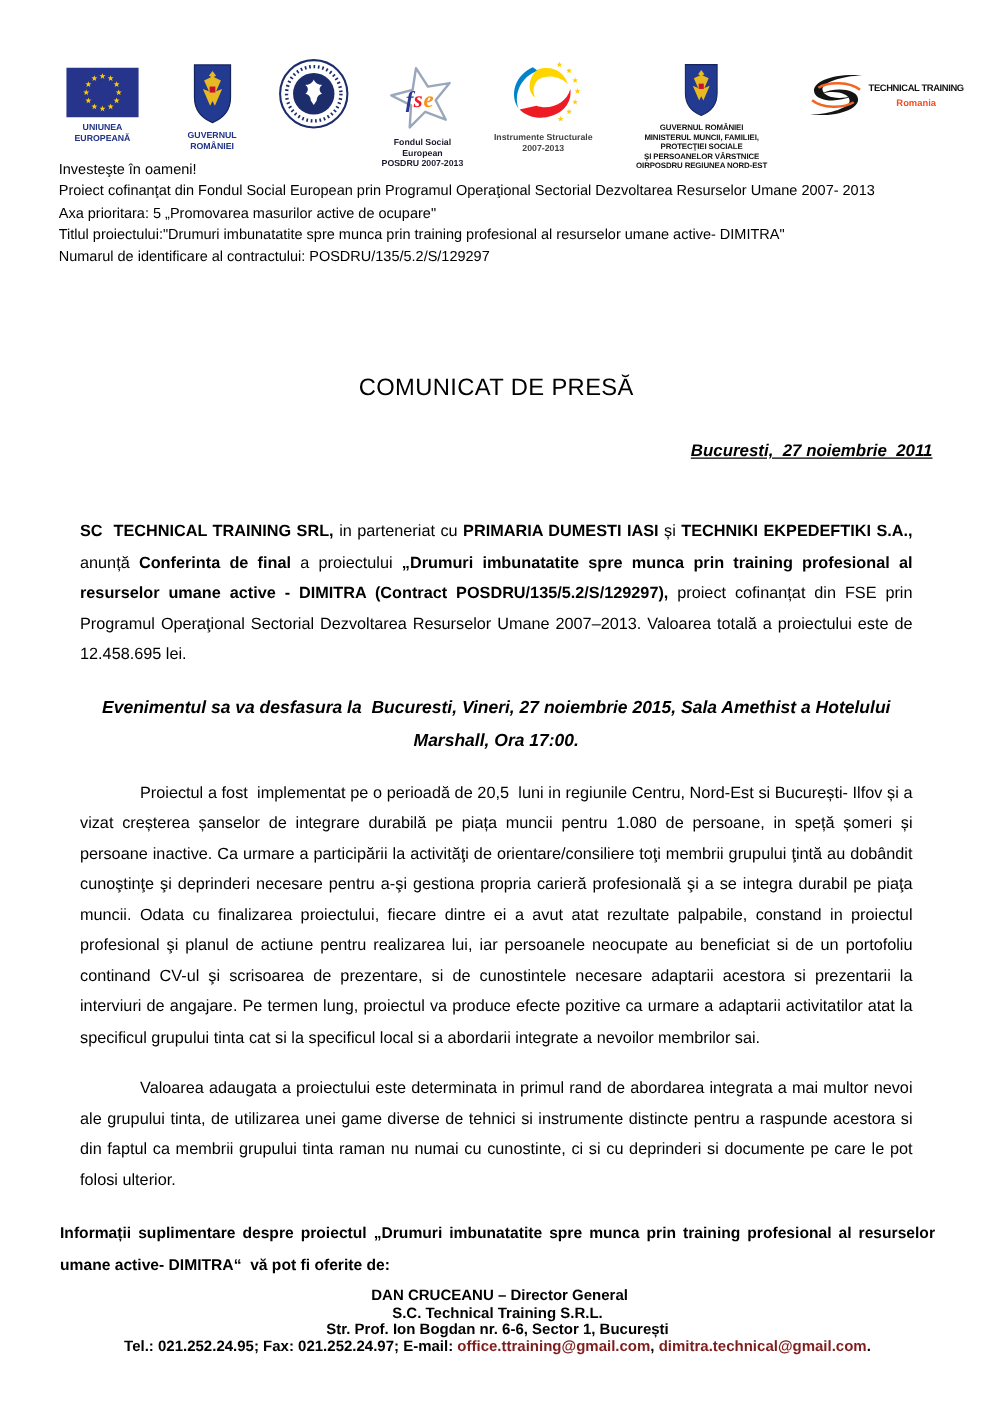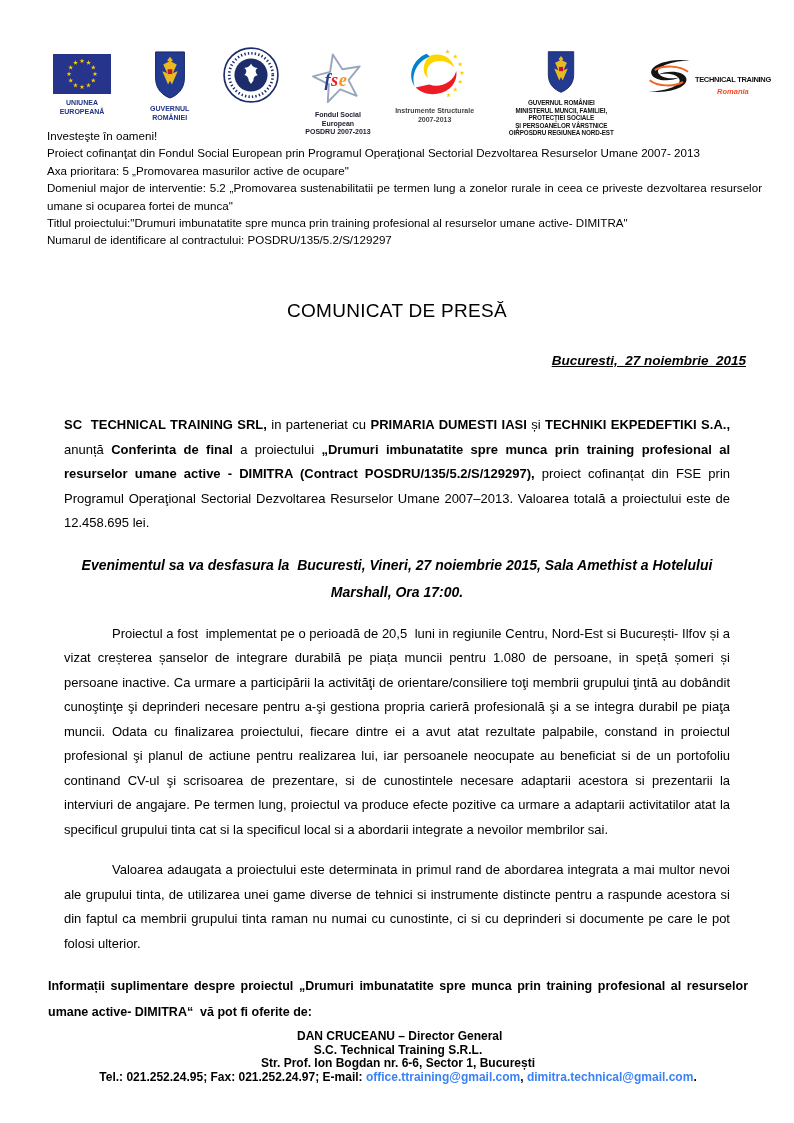--- a/index.html
+++ b/index.html
@@ -7,45 +7,45 @@
         font-family:"Liberation Sans",sans-serif;color:#000;}
   
   .logos{position:absolute;top:46px;left:46px;width:720px;display:flex;
          justify-content:space-between;align-items:flex-start;}
   .logo-cell{display:flex;flex-direction:column;align-items:center;text-align:center;}
   .logo-label{font-size:7px;font-weight:bold;margin-top:5px;line-height:8.5px;}
   .navy{color:#1f3285;}
   .dark{color:#1a1a2e;}
   .gray{color:#444;}
   .ministry-lines{font-size:6.3px;font-weight:bold;color:#111;line-height:7.6px;margin-top:5px;letter-spacing:-0.1px;}
-  .tt-wrap{display:flex;align-items:flex-end;margin-top:10px;}
+  .tt-wrap{display:flex;align-items:center;margin-top:10px;}
   .tt-text{margin-left:2px;display:flex;flex-direction:column;align-items:center;}
   .tt-name{font-size:7.5px;font-weight:bold;color:#111;letter-spacing:-0.3px;white-space:nowrap;}
-  .tt-region{font-size:7.5px;font-weight:bold;font-style:italic;color:#f04e23;margin-top:3px;}
+  .tt-region{font-size:7.5px;font-weight:bold;color:#f04e23;margin-top:3px;}
   
   .prog-header{position:absolute;top:127px;left:47px;width:715px;font-size:11.6px;line-height:17.4px;}
   .prog-header .hline{white-space:nowrap;}
   .prog-header .wrap{white-space:normal;text-align:justify;}
   
   .doc-title{position:absolute;top:300px;left:0;width:100%;text-align:center;
              font-weight:normal;font-size:19px;letter-spacing:0.3px;}
   .dateline{position:absolute;top:353px;right:48px;font-weight:bold;font-style:italic;
             font-size:13.5px;text-decoration:underline;white-space:pre;}
   
   .body-flow{position:absolute;top:397px;left:48px;width:698px;font-size:13px;line-height:24.5px;}
   .body-flow p{margin:16px;text-align:justify;white-space:pre-wrap;}
   .p-event{margin-top:5px !important;text-align:center !important;font-weight:bold;font-style:italic;
            font-size:14px;line-height:27px;}
   .p-indent{margin-top:7px !important;text-indent:48px;}
   
   .footer{position:absolute;top:973px;left:48px;width:700px;}
   .footer-intro{font-size:12.5px;font-weight:bold;line-height:26px;text-align:justify;margin:0 0 5px 0;white-space:pre-wrap;}
   .contact{font-size:12px;font-weight:bold;line-height:13.6px;text-align:center;}
   .contact .c-line{white-space:pre;}
-  .email{color:#3b82f6;text-decoration:none;margin-top:48px;}
+  .email{color:#7f1d1d;text-decoration:none;margin-top:48px;}
 </style>
 </head>
 <body>
 
 <div class="page">
 
   <div class="logos">
 
     <div class="logo-cell" style="width:72px;padding-top:8px;">
       <svg width="58" height="40" viewBox="0 0 58 40">
@@ -147,27 +147,26 @@
           <span class="tt-region">Romania</span>
         </div>
       </div>
     </div>
   </div>
 
   <div class="prog-header">
     <div class="hline">Investeşte în oameni!</div>
     <div class="hline">Proiect cofinanţat din Fondul Social European prin Programul Operaţional Sectorial Dezvoltarea Resurselor Umane 2007- 2013</div>
     <div class="hline">Axa prioritara: 5 „Promovarea masurilor active de ocupare"</div>
-    <div class="wrap">Domeniul major de interventie: 5.2 „Promovarea sustenabilitatii pe termen lung a zonelor rurale in ceea ce priveste dezvoltarea resurselor umane si ocuparea fortei de munca"</div>
     <div class="hline">Titlul proiectului:"Drumuri imbunatatite spre munca prin training profesional al resurselor umane active- DIMITRA"</div>
     <div class="hline">Numarul de identificare al contractului: POSDRU/135/5.2/S/129297</div>
   </div>
 
   <div class="doc-title">COMUNICAT DE PRESĂ</div>
-  <div class="dateline">Bucuresti,  27 noiembrie  2015</div>
+  <div class="dateline">Bucuresti,  27 noiembrie  2011</div>
 
   <div class="body-flow">
     <p><span style="font-weight: bold;">SC  TECHNICAL TRAINING SRL,</span><span> in parteneriat cu </span><span style="font-weight: bold;">PRIMARIA DUMESTI IASI</span><span> și </span><span style="font-weight: bold;">TECHNIKI EKPEDEFTIKI S.A.,</span><span> anunță </span><span style="font-weight: bold;">Conferinta de final</span><span> a proiectului </span><span style="font-weight: bold;">„Drumuri imbunatatite spre munca prin training profesional al resurselor umane active - DIMITRA (Contract POSDRU/135/5.2/S/129297),</span><span> proiect cofinanțat din FSE prin Programul Operaţional Sectorial Dezvoltarea Resurselor Umane 2007–2013. Valoarea totală a proiectului este de 12.458.695 lei.</span></p>
     <p class="p-event">Evenimentul sa va desfasura la  Bucuresti, Vineri, 27 noiembrie 2015, Sala Amethist a Hotelului Marshall, Ora 17:00.</p>
     <p class="p-indent">Proiectul a fost  implementat pe o perioadă de 20,5  luni in regiunile Centru, Nord-Est si București- Ilfov și a vizat creșterea șanselor de integrare durabilă pe piața muncii pentru 1.080 de persoane, in speță șomeri și persoane inactive. Ca urmare a participării la activităţi de orientare/consiliere toţi membrii grupului ţintă au dobândit cunoştinţe şi deprinderi necesare pentru a-şi gestiona propria carieră profesională şi a se integra durabil pe piaţa muncii. Odata cu finalizarea proiectului, fiecare dintre ei a avut atat rezultate palpabile, constand in proiectul profesional şi planul de actiune pentru realizarea lui, iar persoanele neocupate au beneficiat si de un portofoliu continand CV-ul şi scrisoarea de prezentare, si de cunostintele necesare adaptarii acestora si prezentarii la interviuri de angajare. Pe termen lung, proiectul va produce efecte pozitive ca urmare a adaptarii activitatilor atat la specificul grupului tinta cat si la specificul local si a abordarii integrate a nevoilor membrilor sai.</p>
     <p class="p-indent">Valoarea adaugata a proiectului este determinata in primul rand de abordarea integrata a mai multor nevoi ale grupului tinta, de utilizarea unei game diverse de tehnici si instrumente distincte pentru a raspunde acestora si din faptul ca membrii grupului tinta raman nu numai cu cunostinte, ci si cu deprinderi si documente pe care le pot folosi ulterior.</p>
   </div>
 
   <div class="footer">
     <p class="footer-intro">Informații suplimentare despre proiectul „Drumuri imbunatatite spre munca prin training profesional al resurselor umane active- DIMITRA“  vă pot fi oferite de:</p>

